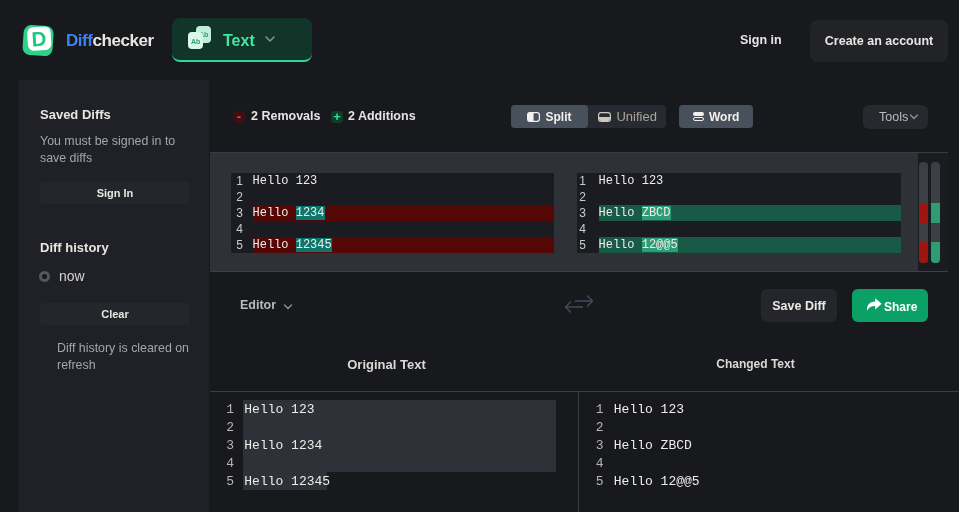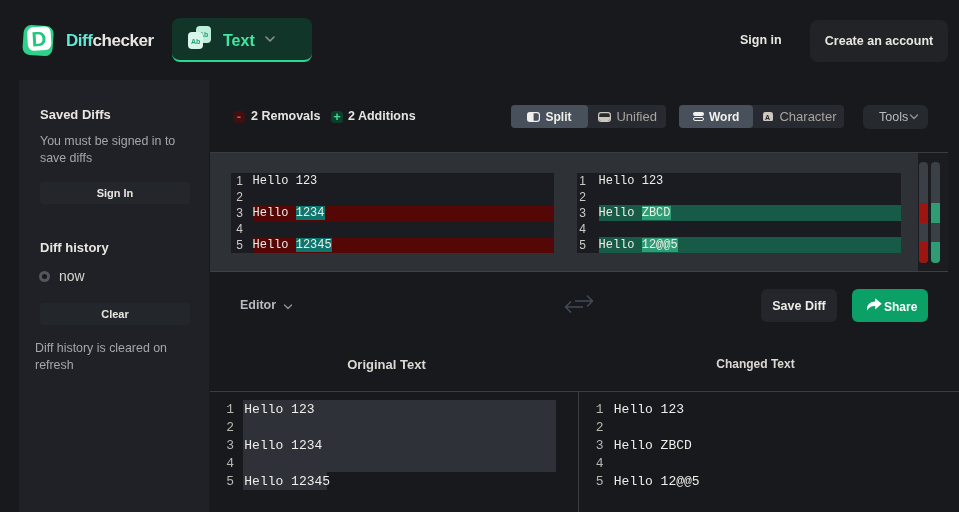--- a/index.html
+++ b/index.html
@@ -3,21 +3,21 @@
 <meta charset="utf-8">
 <style>
   * { margin:0; padding:0; box-sizing:border-box; }
   html,body { width:959px; height:512px; overflow:hidden; }
   body { background:#18191d; font-family:"Liberation Sans", sans-serif; position:relative; }
   .mono { font-family:"Liberation Mono", monospace; }
 
   
   #header { position:absolute; left:0; top:0; width:959px; height:80px; }
   #brand { position:absolute; left:66px; top:31px; font-size:17px; font-weight:bold; letter-spacing:-0.45px; }
-  #brand .g { color:#5eead4; } #brand .w { color:#e9e6e2; }
+  #brand .g { color:#3b82f6; } #brand .w { color:#e9e6e2; }
   #navtext { position:absolute; left:172px; top:18px; width:140px; height:44px; background:#113529;
              border-radius:8px; border-bottom:2px solid #2bd991; }
   #navtext .lbl { position:absolute; left:51px; top:14px; font-size:16px; font-weight:bold; color:#41e6a3; }
   #signin { position:absolute; left:740px; top:33px; font-size:12.5px; font-weight:bold; color:#e9e6e2; }
   #createbtn { position:absolute; left:810px; top:20px; width:138px; height:42px; background:#212327;
                border-radius:8px; font-size:12.5px; font-weight:bold; color:#e9e6e2;
                text-align:center; line-height:42px; }
 
   
   #sidebar { position:absolute; left:19px; top:80px; width:190px; height:432px; background:#1f2126; }
@@ -109,21 +109,21 @@
     <div id="createbtn">Create an account</div>
   </div>
 
   <div id="sidebar">
     <h3 style="position:absolute;left:21px;top:27px">Saved Diffs</h3>
     <div class="muted" style="position:absolute;left:21px;top:53px;width:160px">You must be signed in to save diffs</div>
     <div class="sbtn" style="top:102px">Sign In</div>
     <h3 style="position:absolute;left:21px;top:160px">Diff history</h3>
     <div style="position:absolute;left:40px;top:188px;font-size:14px;color:#d7d5d1">now</div>
     <div class="sbtn" style="top:223px">Clear</div>
-    <div class="muted" style="position:absolute;left:16px;top:260px;width:160px">Diff history is cleared on refresh</div>
+    <div class="muted" style="position:absolute;left:38px;top:260px;width:160px">Diff history is cleared on refresh</div>
   </div>
   <div id="radio"></div>
 
   <div class="badge" style="left:233px;background:#3f1013;color:#f04a47">-</div>
   <div class="tlabel" style="left:251px">2 Removals</div>
   <div class="badge" style="left:331px;background:#0f3d2b;color:#3ddc97">+</div>
   <div class="tlabel" style="left:348px">2 Additions</div>
 
   <div class="seg" style="left:511px">
     <div class="opt on" style="padding:0 16px 0 16px"><svg width="13" height="10" viewBox="0 0 13 10" style="margin-right:5.5px">
@@ -133,24 +133,20 @@
     <div class="opt" style="padding:0 9.5px 0 10.3px"><svg width="13" height="10" viewBox="0 0 13 10" style="margin-right:5.6px">
         <rect x="0.6" y="0.6" width="11.8" height="8.8" rx="2.4" fill="none" stroke="#cfc8bc" stroke-width="1.2"></rect>
         <path d="M1 5 h11 v1.5 a2.4 2.4 0 0 1 -2.4,2.4 h-6.2 a2.4 2.4 0 0 1 -2.4,-2.4 z" fill="#cfc8bc"></path>
       </svg>Unified</div>
   </div>
   <div class="seg" style="left:679px">
     <div class="opt on" style="padding:0 13.5px 0 14px"><svg width="11" height="9" viewBox="0 0 11 9" style="margin-right:5px">
         <rect x="0" y="0" width="11" height="4" rx="2" fill="#f2f0ec"></rect>
         <rect x="0.5" y="5.5" width="10" height="3" rx="1.5" fill="none" stroke="#f2f0ec" stroke-width="1"></rect>
       </svg>Word</div>
-    <div class="opt" style="padding:0 7px 0 10px"><svg width="10" height="9.5" viewBox="0 0 10 9.5" style="margin-right:6.5px">
-        <rect x="0" y="0" width="10" height="9.5" rx="2.4" fill="#cfc8bc"></rect>
-        <text x="2.1" y="7.6" font-family="Liberation Sans" font-weight="bold" font-size="7" fill="#25282e">A</text>
-      </svg>Character</div>
   </div>
   <div id="tools"><span style="margin-left:16px">Tools</span>
     <svg style="position:absolute;left:46px;top:7px" width="10" height="10" viewBox="0 0 10 10">
       <path d="M1.5 3 L5 6.5 L8.5 3" stroke="#8b9097" stroke-width="1.4" fill="none" stroke-linecap="round"></path>
     </svg>
   </div>
 
   <div id="diffpanel">
     <div class="pane" style="left:21px;width:323px">
       <div class="row"><span class="num">1</span><span class="codeL mono">Hello 123</span></div>

